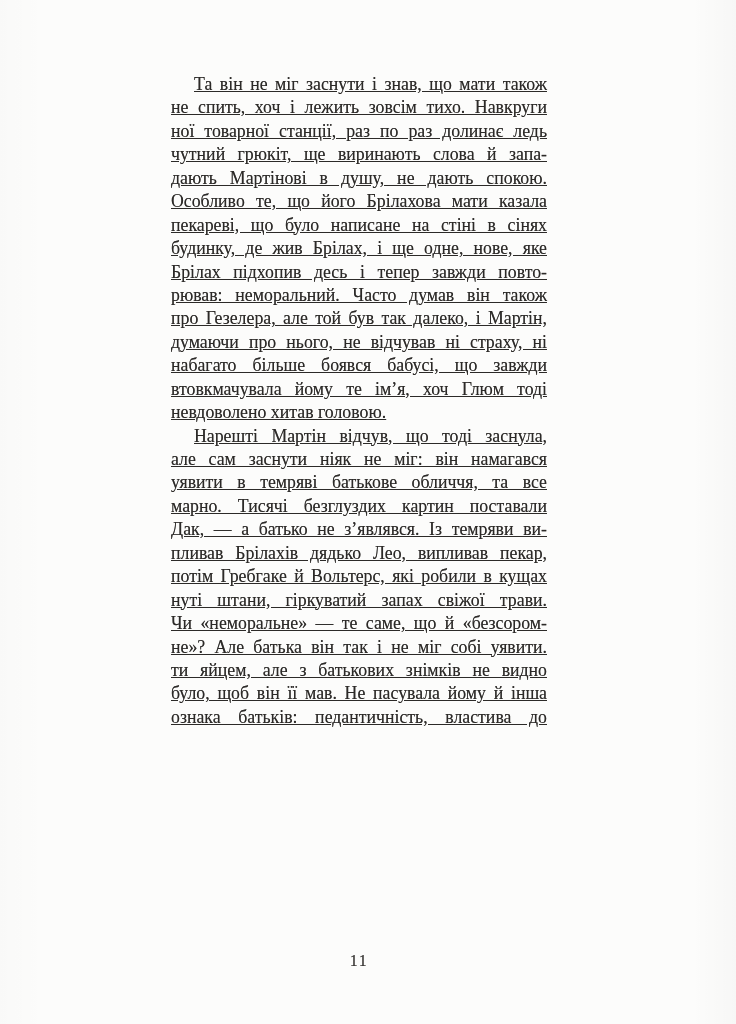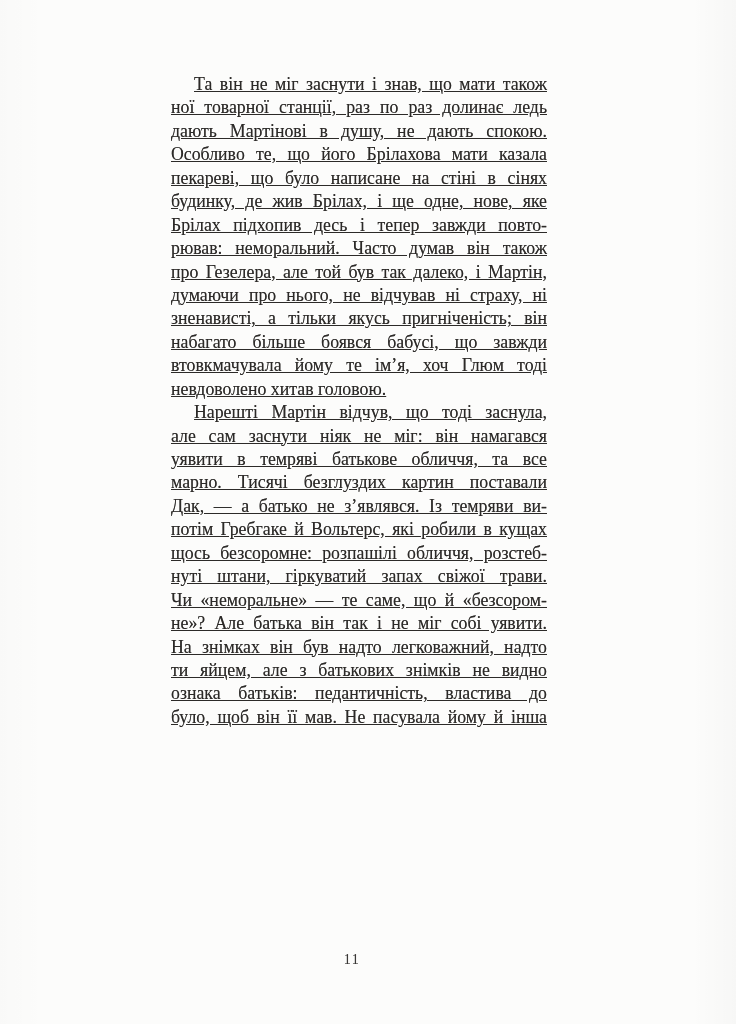--- a/index.html
+++ b/index.html
@@ -45,61 +45,61 @@
   }
   .line.first {
     text-indent: 23px;
   }
   .line.lastleft {
     text-align-last: left;
   }
   .page-number {
     position: absolute;
     top: 952px;
-    left: 164px;
+    left: 171px;
     width: 376px;
     text-align: center;
-    font-size: 14px;
+    font-size: 16px;
     letter-spacing: 1.5px;
     color: #3a3836;
     text-shadow: 0 0 0.5px rgba(58, 56, 54, 0.5);
   }
 </style>
 </head>
 <body>
 
 <div class="page" style="--paper: #fcfcfb; --ink: #2c2a28;">
   <div class="text-block" id="text-block">
       <div class="para">
         <div class="line first">Та він не міг заснути і знав, що мати також</div>
+        <div class="line">не спить, хоч і лежить зовсім тихо. Навкруги</div>
         <div class="line">ної товарної станції, раз по раз долинає ледь</div>
+        <div class="line">чутний грюкіт, ще виринають слова й запа-</div>
         <div class="line">дають Мартінові в душу, не дають спокою.</div>
         <div class="line">Особливо те, що його Брілахова мати казала</div>
         <div class="line">пекареві, що було написане на стіні в сінях</div>
         <div class="line">будинку, де жив Брілах, і ще одне, нове, яке</div>
         <div class="line">Брілах підхопив десь і тепер завжди повто-</div>
         <div class="line">рював: неморальний. Часто думав він також</div>
         <div class="line">про Гезелера, але той був так далеко, і Мартін,</div>
         <div class="line">думаючи про нього, не відчував ні страху, ні</div>
-        <div class="line">зненависті, а тільки якусь пригніченість; він</div>
         <div class="line">набагато більше боявся бабусі, що завжди</div>
         <div class="line">втовкмачувала йому те ім’я, хоч Глюм тоді</div>
         <div class="line lastleft">невдоволено хитав головою.</div>
       </div>
       <div class="para">
         <div class="line first">Нарешті Мартін відчув, що тоді заснула,</div>
         <div class="line">але сам заснути ніяк не міг: він намагався</div>
         <div class="line">уявити в темряві батькове обличчя, та все</div>
         <div class="line">марно. Тисячі безглуздих картин поставали</div>
         <div class="line">Дак, — а батько не з’являвся. Із темряви ви-</div>
+        <div class="line">пливав Брілахів дядько Лео, випливав пекар,</div>
         <div class="line">потім Гребгаке й Вольтерс, які робили в кущах</div>
-        <div class="line">щось безсоромне: розпашілі обличчя, розстеб-</div>
         <div class="line">нуті штани, гіркуватий запах свіжої трави.</div>
         <div class="line">Чи «неморальне» — те саме, що й «безсором-</div>
         <div class="line">не»? Але батька він так і не міг собі уявити.</div>
-        <div class="line">На знімках він був надто легковажний, надто</div>
         <div class="line">ти яйцем, але з батькових знімків не видно</div>
+        <div class="line">було, щоб він її мав. Не пасувала йому й інша</div>
         <div class="line">ознака батьків: педантичність, властива до</div>
-        <div class="line">було, щоб він її мав. Не пасувала йому й інша</div>
       </div>
     </div>
   <div class="page-number">11</div>
 </div>
 
 </body></html>

